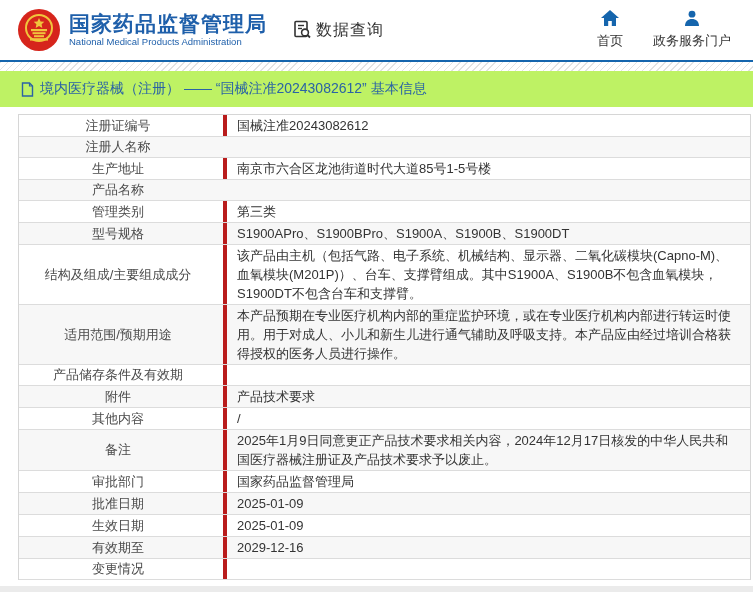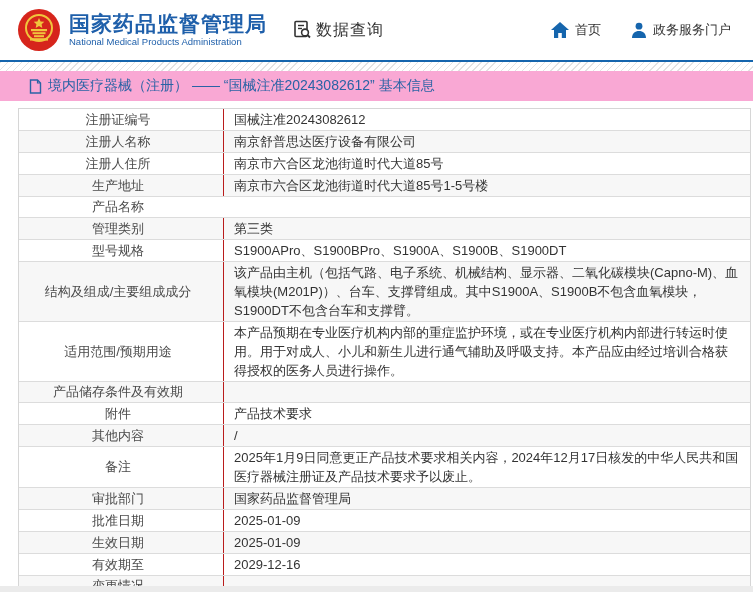--- a/index.html
+++ b/index.html
@@ -9,40 +9,40 @@
 
   
   .header { height: 60px; display: flex; align-items: center; padding: 0 18px; background: #fff; }
   .emblem { width: 42px; height: 42px; flex: 0 0 auto; }
   .title-block { margin-left: 9px; line-height: 1.1; }
   .site-title { color: #1e5faa; font-size: 21px; font-weight: bold; letter-spacing: 1px; }
   .site-subtitle { color: #1e5faa; font-size: 9.5px; margin-top: 2px; }
   .data-query { display: flex; align-items: flex-start; margin-left: 26px; gap: 4px; cursor: pointer; }
   .data-query-text { font-size: 16px; color: #333; font-weight: 500; letter-spacing: 1px; }
   .top-nav { margin-left: auto; display: flex; gap: 30px; padding-right: 4px; }
-  .nav-item { display: flex; flex-direction: row; align-items: center; gap: 6px; cursor: pointer; }
+  .nav-item { display: flex; flex-direction: column; align-items: center; gap: 6px; cursor: pointer; }
   .nav-label { font-size: 13px; color: #333; }
 
   
   .blue-line { height: 2px; background: #1565ad; }
   .hatch-strip { height: 9px; background:
     repeating-linear-gradient(135deg, #e3e3e3 0 1px, #ffffff 1px 5px); }
 
   
-  .breadcrumb-bar { height: 30px; background: #f9a8d4; display: flex; align-items: center; padding-left: 29px; gap: 6px; }
+  .breadcrumb-bar { height: 36px; background: #bef264; display: flex; align-items: center; padding-left: 21px; gap: 6px; }
   .breadcrumb-text { color: #2a63a5; font-size: 14px; }
 
   
   .content { padding-top: 7px; }
   .info-table { margin-left: 18px; width: 733px; border: 1px solid #d6d6d6; border-bottom: none; background: #fff; }
   .row { display: flex; align-items: stretch; border-bottom: 1px solid #dcdcdc; min-height: 21px; }
   .row:nth-child(even) { background: #f7f7f7; }
   .cell-label { width: 204px; flex: 0 0 204px; display: flex; align-items: center; justify-content: center;
     text-align: right; padding: 1px 10px 1px 4px; font-size: 13px; color: #4a4a4a; gap: 3px; }
-  .cell-value { flex: 1; border-left: 1px solid #b91c1c; padding: 1px 10px; font-size: 13px; color: #333;
+  .cell-value { flex: 1; border-left: 4px solid #b91c1c; padding: 1px 10px; font-size: 13px; color: #333;
     line-height: 19px; display: flex; align-items: center; }
   .cell-value .inner { width: 100%; }
 
   .bottom-strip { position: fixed; left: 0; bottom: 0; width: 753px; height: 6px; background: #ebebeb; }
 </style>
 </head>
 <body>
 
 <div class="header">
   <svg class="emblem" viewBox="0 0 42 42">
@@ -103,31 +103,20 @@
           <span>注册证编号</span>
         </div>
         <div class="cell-value">
           <div class="inner">国械注准20243082612</div>
         </div>
       </div>
       <div class="row">
         <div class="cell-label">
           <span>注册人名称</span>
         </div>
-        <div class="cell-value">
-          <div class="inner">南京舒普思达医疗设备有限公司</div>
-        </div>
-      </div>
-      <div class="row">
-        <div class="cell-label">
-          <span>注册人住所</span>
-        </div>
-        <div class="cell-value">
-          <div class="inner">南京市六合区龙池街道时代大道85号</div>
-        </div>
       </div>
       <div class="row">
         <div class="cell-label">
           <span>生产地址</span>
         </div>
         <div class="cell-value">
           <div class="inner">南京市六合区龙池街道时代大道85号1-5号楼</div>
         </div>
       </div>
       <div class="row">

